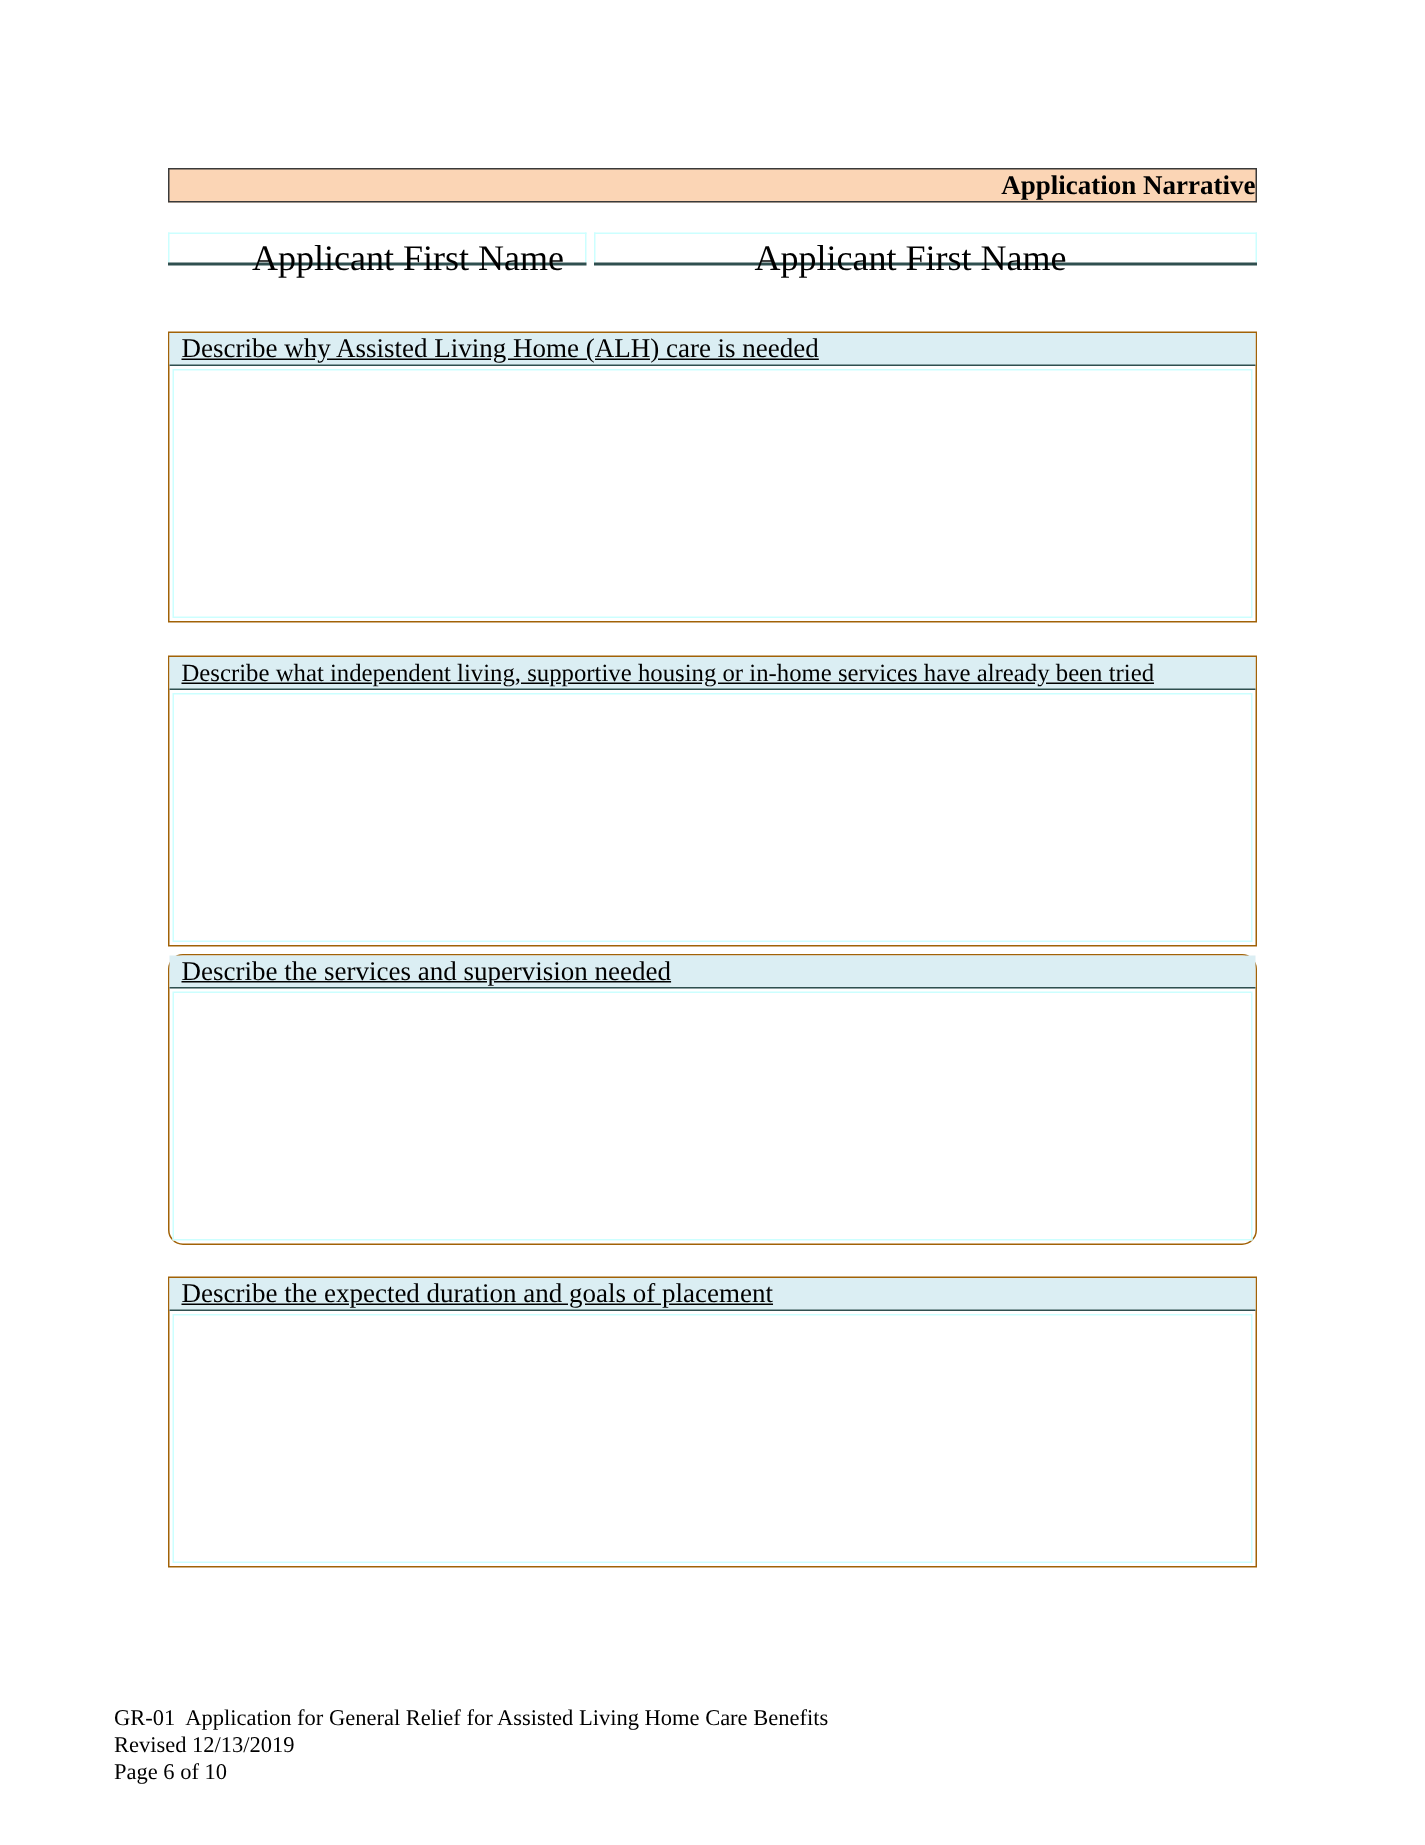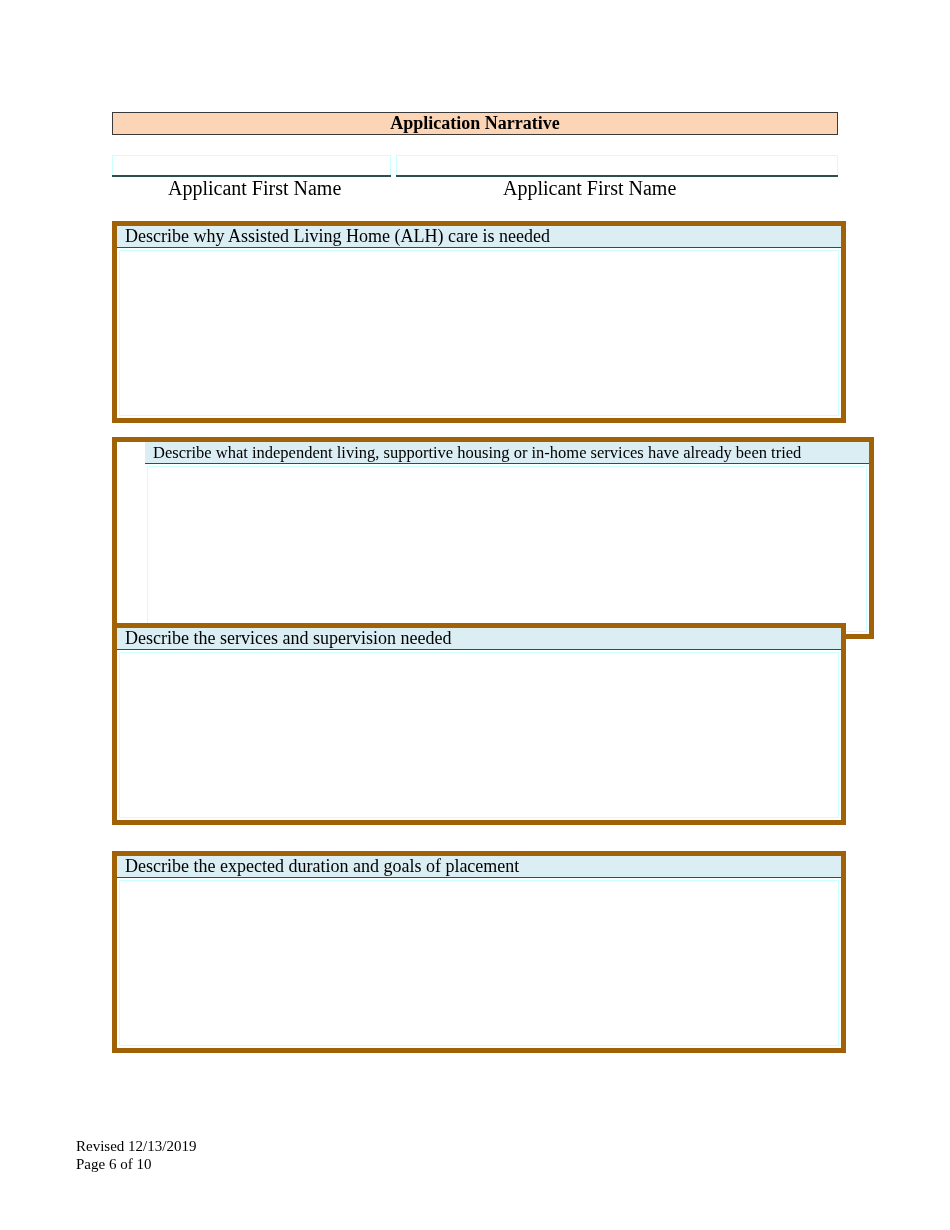--- a/index.html
+++ b/index.html
@@ -1,21 +1,21 @@
 <!DOCTYPE html>
 <html><head>
 <meta charset="utf-8">
 <style>
   html, body { margin: 0; padding: 0; background: #ffffff; }
   body { width: 950px; height: 1230px; position: relative; font-family: "Liberation Serif", serif; color: #000; overflow: hidden; }
-  .title-bar { position: absolute; left: 112px; top: 112px; width: 724px; height: 21px; background: #fbd5b5; border: 1px solid #3a3a3a; text-align: center; font-weight: bold; font-size: 18px; line-height: 21px; }
+  .title-bar { position: absolute; left: 112px; top: 112px; width: 724px; height: 21px; background: #fbd5b5; border: 1px solid #3a3a3a; text-align: right; font-weight: bold; font-size: 18px; line-height: 21px; }
   .name-field { position: absolute; top: 155px; height: 19px; border: 1px solid #ccffff; border-bottom: none; background: #fff; }
   .name-field::after { content: ""; position: absolute; left: -1px; right: -1px; bottom: -2px; height: 2px; background: #2f4f4f; }
-  .name-label { position: absolute; top: 177px; font-size: 20px; line-height: 22px; }
-  .section { position: absolute; left: 112px; width: 724px; border: 5px solid #a16207; }
+  .name-label { position: absolute; top: 162px; font-size: 24px; line-height: 22px; }
+  .section { position: absolute; left: 112px; width: 724px; border: 1px solid #a16207; text-decoration: underline; }
   .section-header { height: 21px; background: #dbeef3; border-bottom: 1px solid #2f4f4f; padding-left: 8px; font-size: 18px; line-height: 21px; white-space: nowrap; overflow: hidden; }
   .section-header.small { font-size: 16.5px; }
   .section-body { position: relative; height: 170px; }
   .section-body textarea { position: absolute; left: 2px; top: 2px; right: 2px; bottom: 2px; width: calc(100% - 6px); height: calc(100% - 6px); border: 1px solid #ccffff; resize: none; padding: 0; margin: 0; font-family: "Liberation Serif", serif; font-size: 14px; background: #fff; outline: none; }
   .footer { position: absolute; left: 76px; top: 1137px; font-size: 15px; line-height: 18px; }
   input.name-input { width: 100%; height: 100%; border: none; padding: 0 4px; box-sizing: border-box; background: transparent; font-family: "Liberation Serif", serif; font-size: 16px; outline: none; }
 </style>
 </head>
 <body>
 
@@ -30,37 +30,38 @@
 <div class="name-label" style="left:168px;">Applicant First Name</div>
 <div class="name-label" style="left:503px;">Applicant First Name</div>
 
 <div class="section" style="top:221px;">
   <div class="section-header">Describe why Assisted Living Home (ALH) care is needed</div>
   <div class="section-body">
     <textarea style=""></textarea>
   </div>
 </div>
 
-<div class="section" style="top:437px;padding-left:28px;">
+<div class="section" style="top:437px;">
   <div class="section-header small">Describe what independent living, supportive housing or in-home services have already been tried</div>
   <div class="section-body">
     <textarea style=""></textarea>
   </div>
 </div>
 
-<div class="section" style="top:623px;">
+<div class="section" style="top:636px;border-radius:10px;">
   <div class="section-header">Describe the services and supervision needed</div>
   <div class="section-body">
     <textarea style=""></textarea>
   </div>
 </div>
 
 <div class="section" style="top:851px;">
   <div class="section-header">Describe the expected duration and goals of placement</div>
   <div class="section-body">
     <textarea style=""></textarea>
   </div>
 </div>
 
 <div class="footer">
+  <div style="white-space:pre;">GR-01  Application for General Relief for Assisted Living Home Care Benefits</div>
   <div>Revised 12/13/2019</div>
   <div>Page 6 of 10</div>
 </div>
 
 </body></html>

